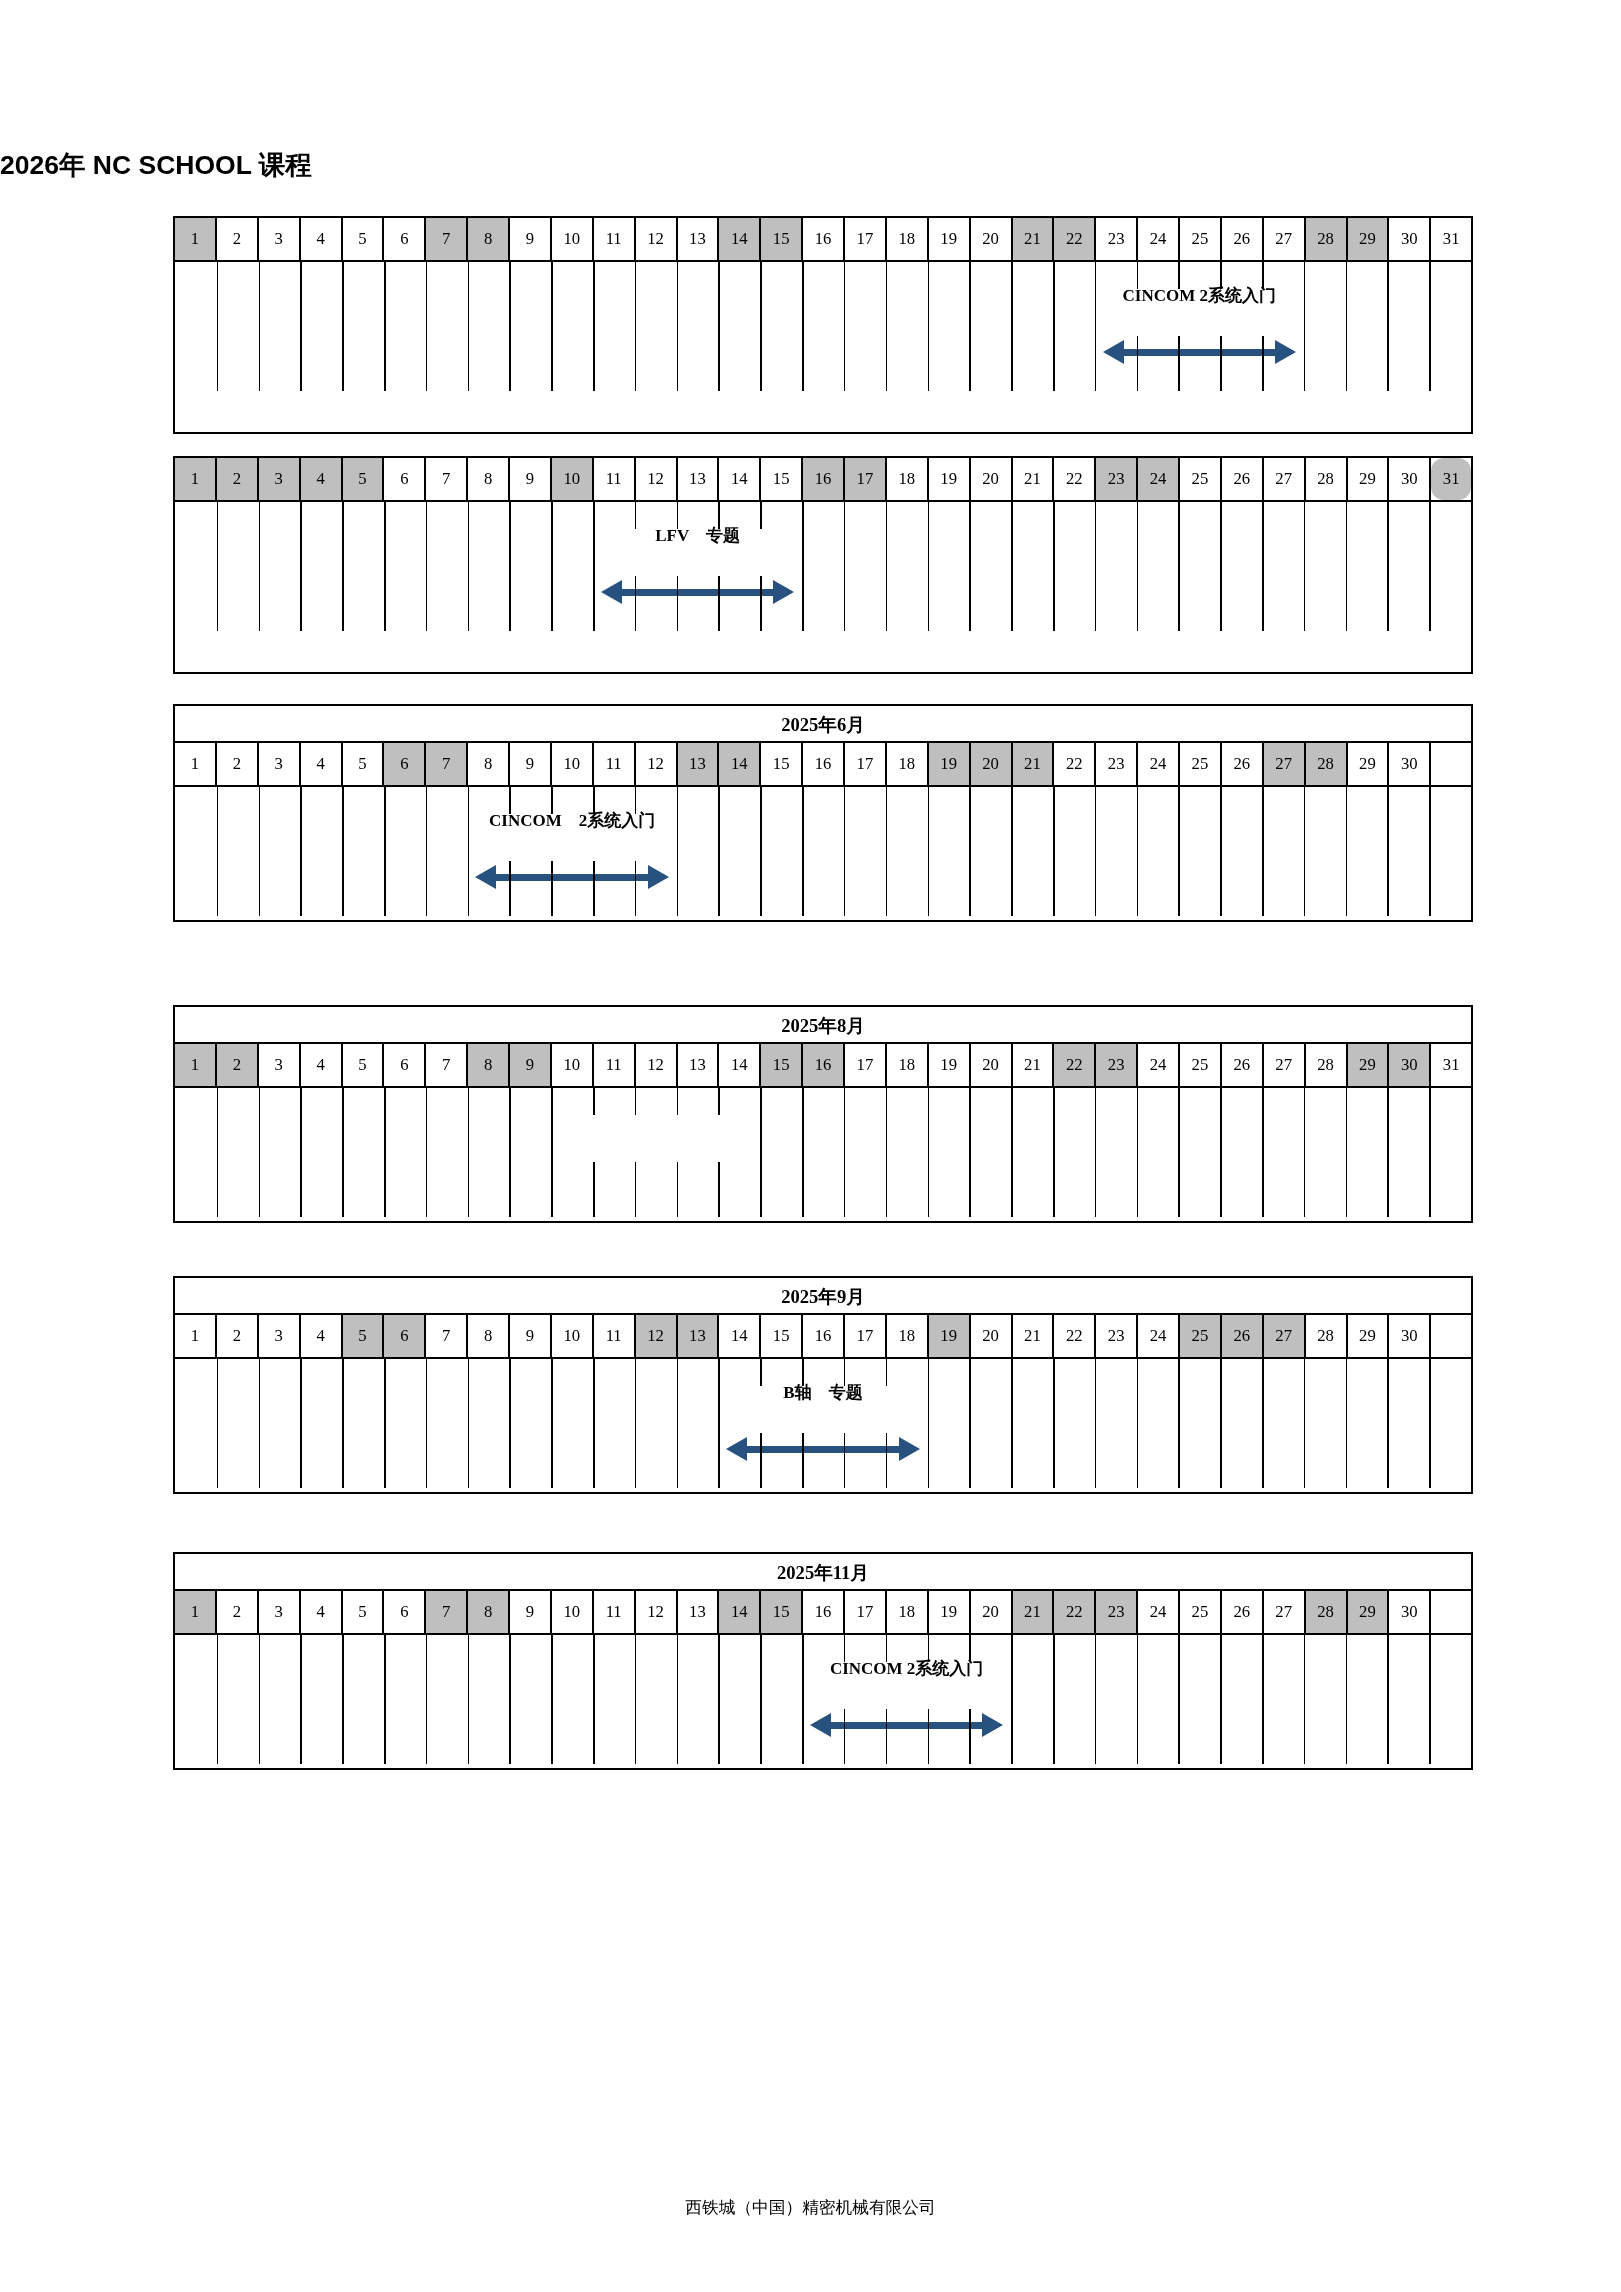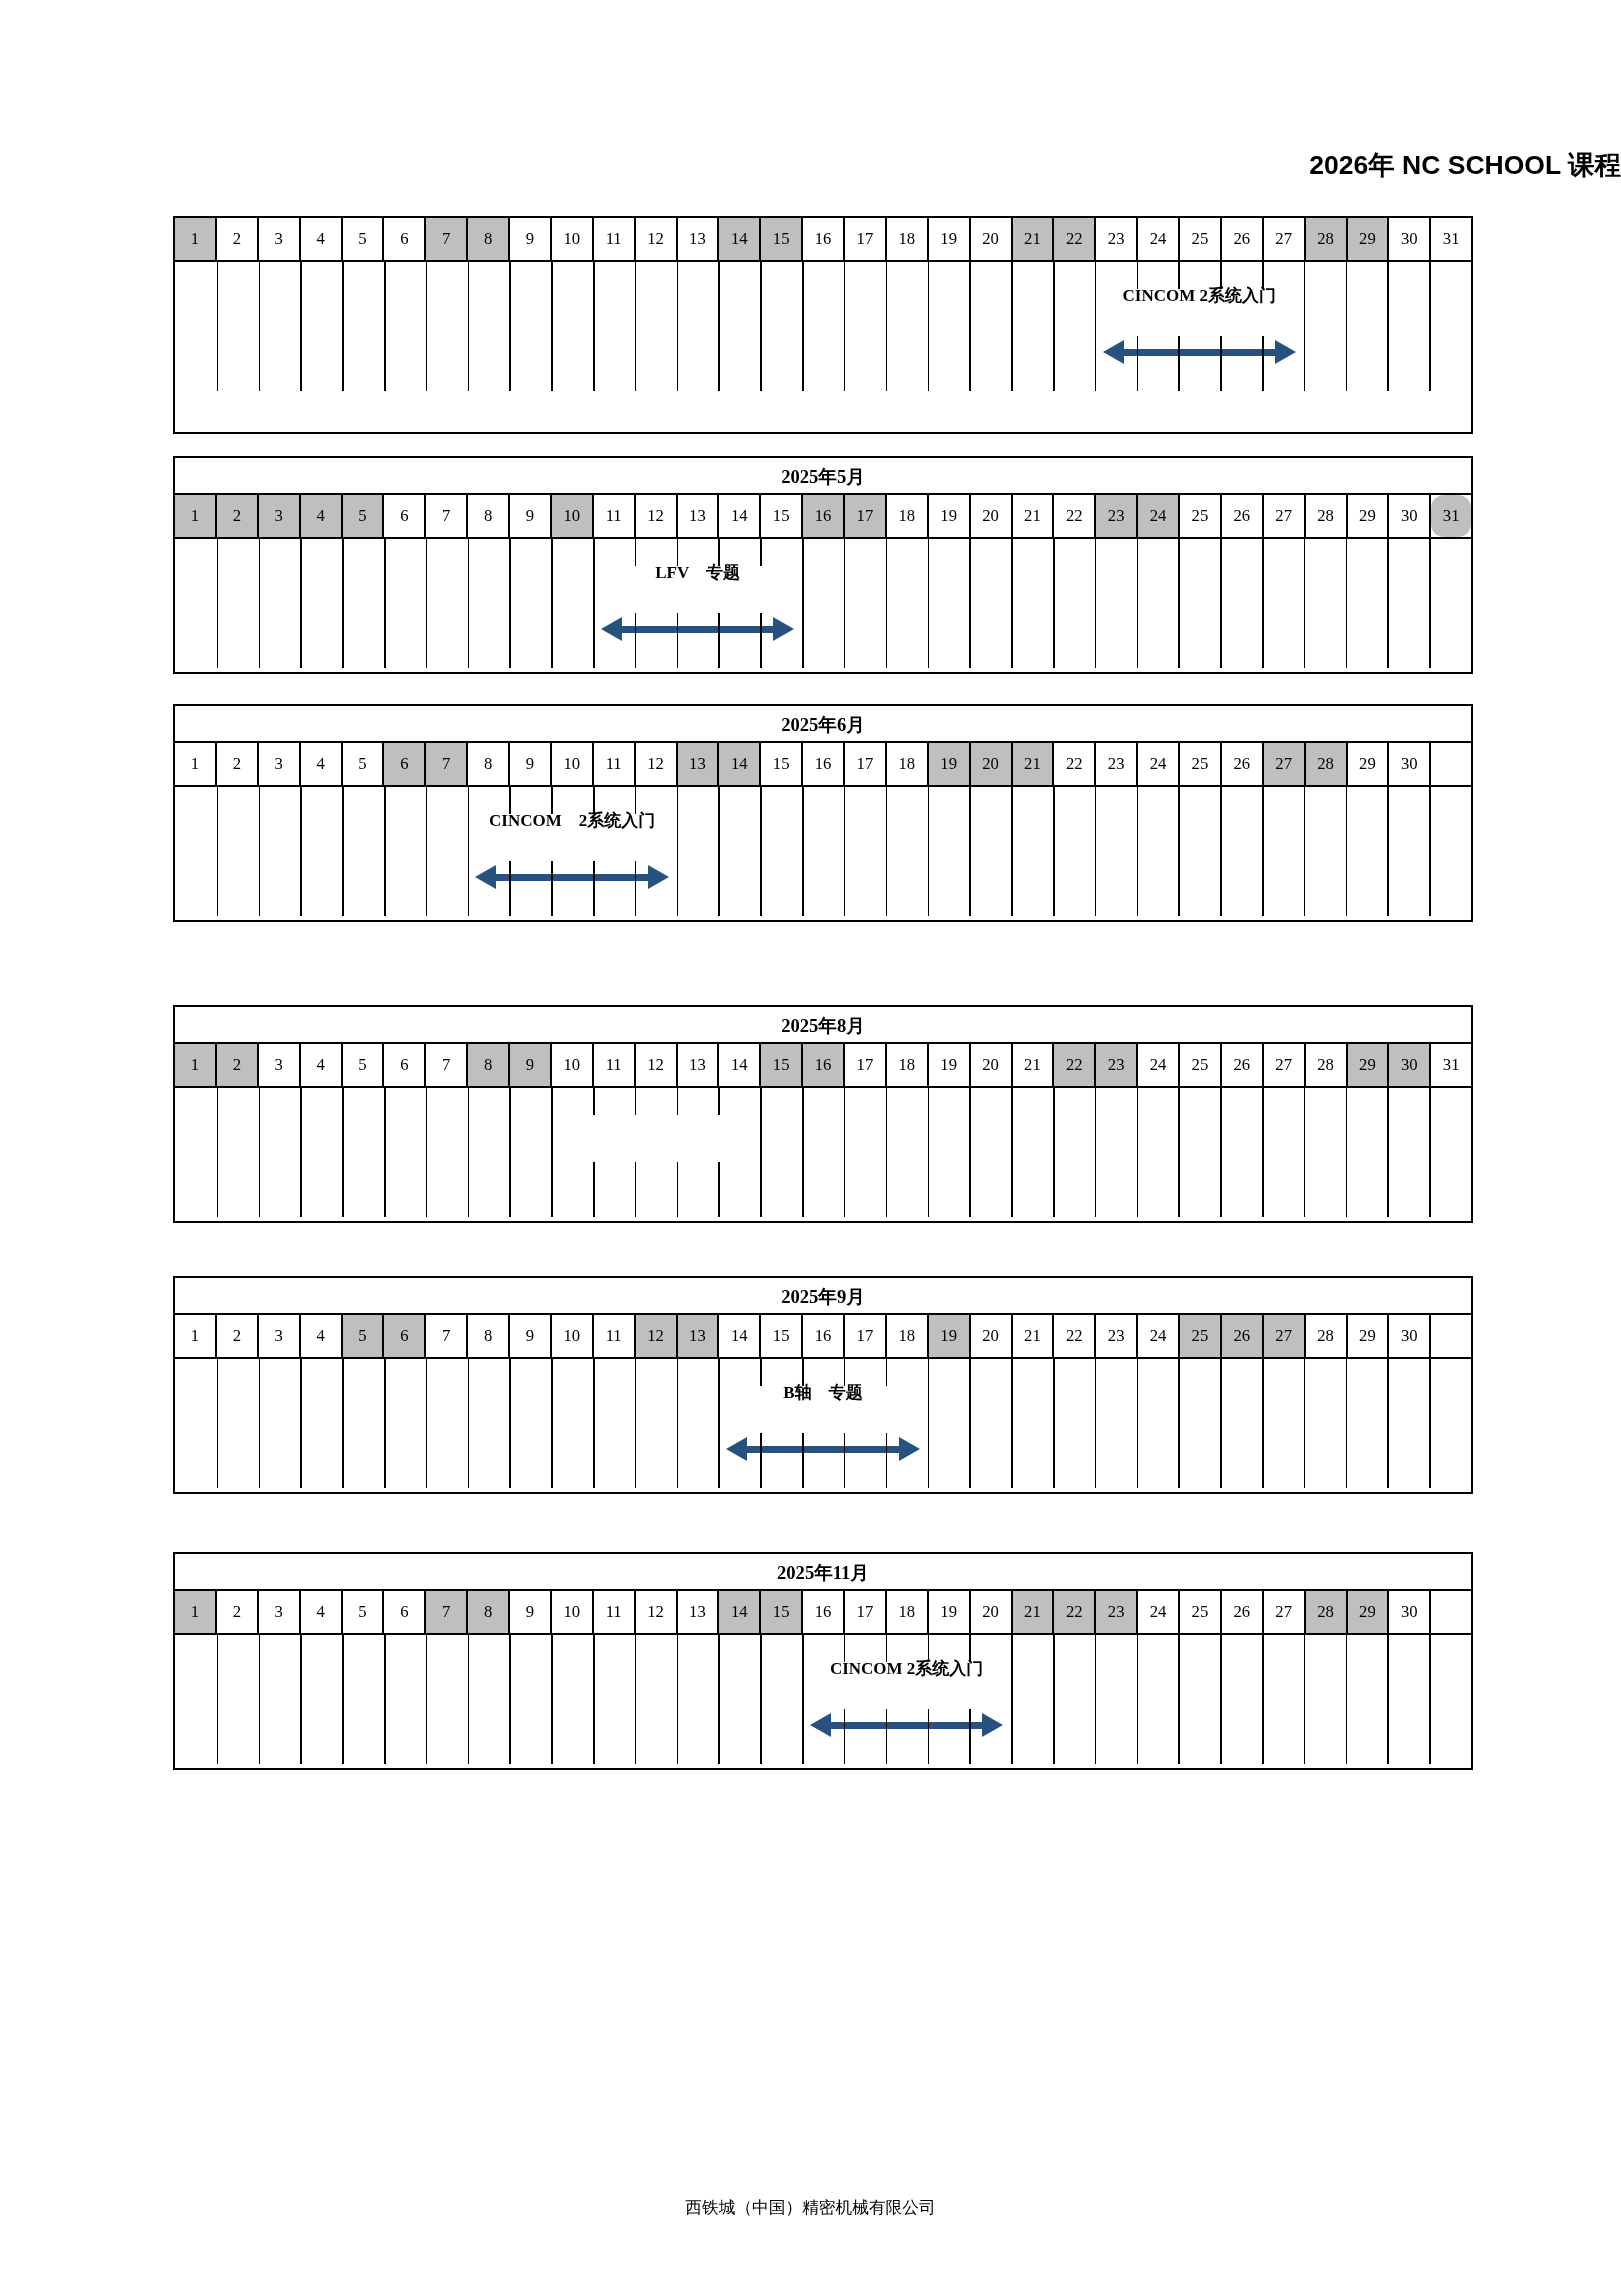--- a/index.html
+++ b/index.html
@@ -1,18 +1,18 @@
 <!DOCTYPE html>
 <html><head>
 <meta charset="utf-8">
 <style>
   html,body{margin:0;padding:0;background:#fff;}
   .page{position:relative;width:1621px;height:2293px;background:#ffffff;overflow:hidden;
         font-family:"Liberation Serif","DejaVu Serif",serif;color:#000;}
-  .doc-title{position:absolute;top:147px;left:0;width:100%;text-align:right;
+  .doc-title{position:absolute;top:147px;left:0;width:100%;text-align:left;
         font-family:"Liberation Sans","DejaVu Sans",sans-serif;font-weight:bold;font-size:26.5px;}
   .months{position:absolute;left:0;top:0;width:100%;height:100%;}
   .month{position:absolute;left:173px;width:1300px;height:218px;border:2.5px solid #000;
         box-sizing:border-box;background:#fff;}
   .month-header{height:37px;line-height:37px;text-align:center;font-weight:bold;font-size:18.6px;
         border-bottom:2.5px solid #000;box-sizing:border-box;}
   .day-row{display:flex;height:44px;border-bottom:2px solid #000;box-sizing:border-box;}
   .day-cell{flex:1 1 0;border-right:2px solid #000;box-sizing:border-box;
         display:flex;align-items:center;justify-content:center;font-size:16.7px;background:#fff;}
   .day-cell:last-child{border-right:none;border-radius:13px;}
@@ -111,21 +111,20 @@
             <div class="course-label">CINCOM 2系统入门</div>
             <div class="arrow">
               <div class="bar" style="background: rgb(39, 81, 126);"></div>
               <div class="head-l" style="border-right: 21.6px solid rgb(39, 81, 126);"></div>
               <div class="head-r" style="border-left: 21.6px solid rgb(39, 81, 126);"></div>
             </div>
           </div>
         </div>
       </div>
       <div class="month" style="top: 456px;">
-        <div class="month-header">2025年5月</div>
         <div class="day-row">
           <div class="day-cell shaded" style="background: rgb(191, 191, 191);">1</div>
           <div class="day-cell shaded" style="background: rgb(191, 191, 191);">2</div>
           <div class="day-cell shaded" style="background: rgb(191, 191, 191);">3</div>
           <div class="day-cell shaded" style="background: rgb(191, 191, 191);">4</div>
           <div class="day-cell shaded" style="background: rgb(191, 191, 191);">5</div>
           <div class="day-cell">6</div>
           <div class="day-cell">7</div>
           <div class="day-cell">8</div>
           <div class="day-cell">9</div>

